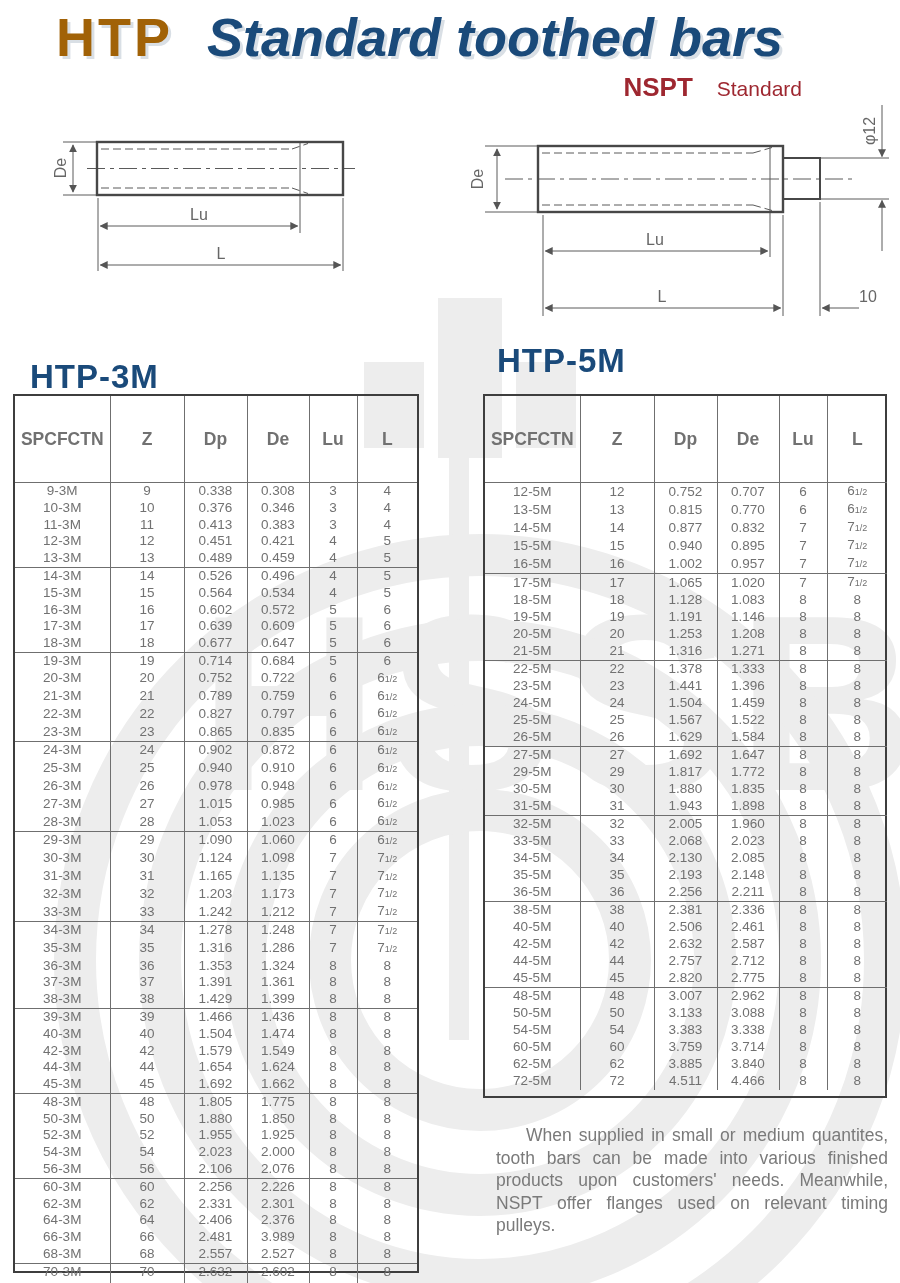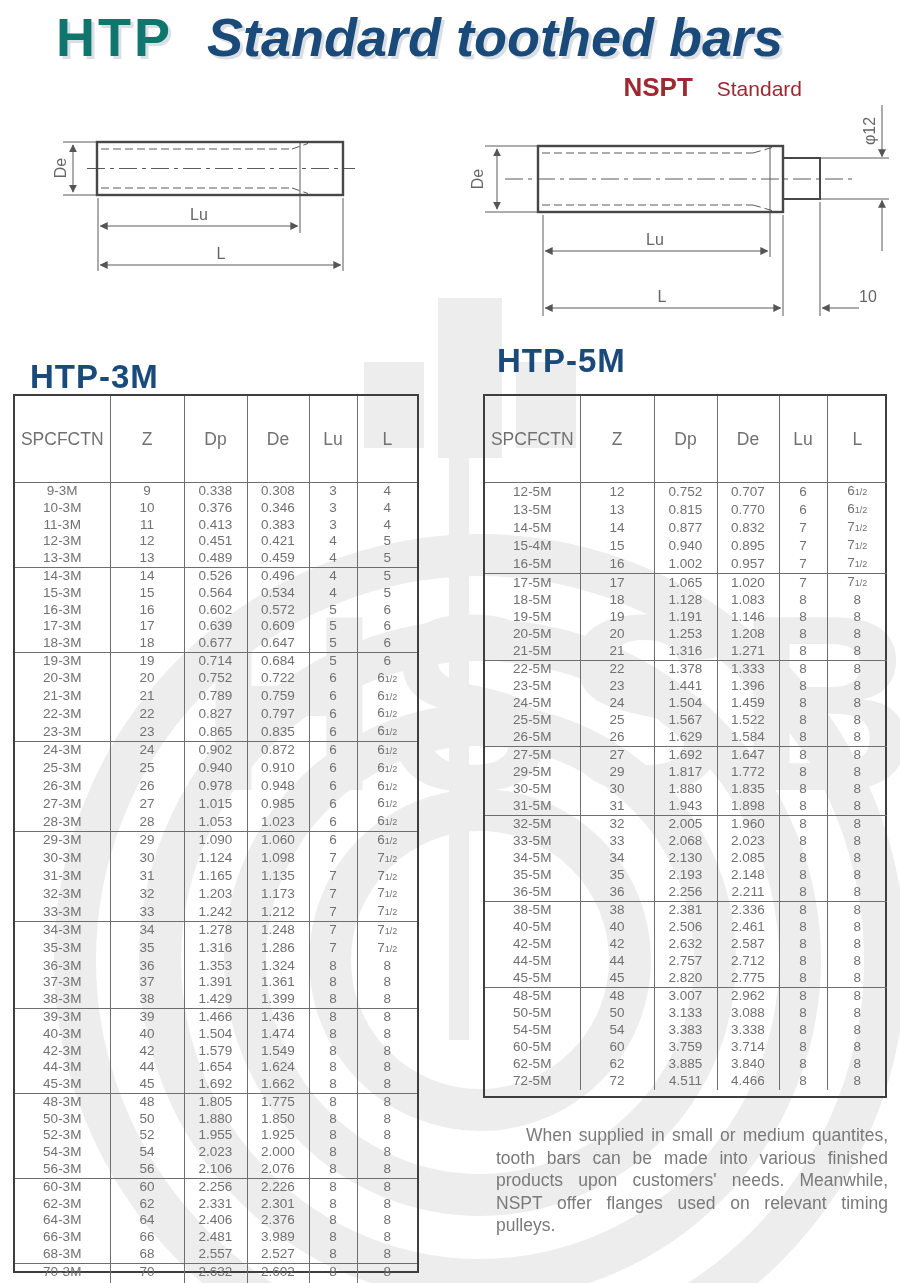--- a/index.html
+++ b/index.html
@@ -2,21 +2,21 @@
 <html><head>
 <meta charset="utf-8">
 <style>
   html,body{margin:0;padding:0;background:#fff;}
   .page{position:relative;width:900px;height:1283px;background:#ffffff;overflow:hidden;
         font-family:"Liberation Sans",sans-serif;}
   .watermark{position:absolute;left:0;top:0;z-index:0;}
   .content{position:absolute;left:0;top:0;width:100%;height:100%;z-index:1;}
 
   .hdr{position:absolute;left:56px;top:6px;white-space:nowrap;}
-  .code{font-size:54px;font-weight:800;color:#0f766e;letter-spacing:3px;
+  .code{font-size:54px;font-weight:800;color:#a16207;letter-spacing:3px;
         text-shadow:3px 3px 0 rgba(130,150,170,.30);margin-top:44px;}
   .maintitle{font-size:54px;font-weight:700;font-style:italic;color:#1a4a7a;margin-left:34px;
         text-shadow:3px 3px 0 rgba(130,150,170,.30);}
   .brandline{position:absolute;left:0;top:72px;width:802px;text-align:right;white-space:nowrap;}
   .brand{font-size:26px;font-weight:800;color:#9e2730;}
   .brandq{font-size:21px;font-weight:400;color:#9e2730;margin-left:24px;}
 
   .dg{position:absolute;}
   .dg1{left:30px;top:108px;}
   .dg2{left:455px;top:93px;}
@@ -24,21 +24,21 @@
 
   .sec{position:absolute;font-size:33px;font-weight:800;color:#1a4a7a;letter-spacing:1px;}
   .s3{left:30px;top:358px;}
   .s5{left:497px;top:342px;}
 
   .tbox{position:absolute;border:2px solid #3e3e3e;background:transparent;}
   .b3{left:13px;top:394px;width:402px;height:875px;}
   .b5{left:483px;top:394px;width:400px;height:700px;}
   table{width:100%;border-collapse:collapse;table-layout:fixed;color:#717171;}
   .b5 table{height:694px;}
-  thead th{height:84px;font-size:17.5px;font-weight:400;text-align:center;vertical-align:middle;
+  thead th{height:84px;font-size:17.5px;font-weight:700;text-align:center;vertical-align:middle;
         border-bottom:1px solid #6f6f6f;color:#717171;}
   td{font-size:13.5px;text-align:center;padding:0;height:16.8px;line-height:16.8px;white-space:nowrap;}
   th + th, td + td{border-left:1px solid #6f6f6f;}
   tbody.grp + tbody.grp{border-top:1px solid #6f6f6f;margin-top:44px;}
   .frac{font-size:9px;}
 
   .note{position:absolute;left:496px;top:1124px;width:392px;margin:0;
         font-size:17.5px;line-height:22.5px;color:#7a7a7a;text-align:justify;text-indent:30px;}
 </style>
 </head>
@@ -595,21 +595,21 @@
             </tr>
             <tr>
               <td>14-5M</td>
               <td>14</td>
               <td>0.877</td>
               <td>0.832</td>
               <td>7</td>
               <td>7<span class="frac">1/2</span></td>
             </tr>
             <tr>
-              <td>15-4M</td>
+              <td>15-5M</td>
               <td>15</td>
               <td>0.940</td>
               <td>0.895</td>
               <td>7</td>
               <td>7<span class="frac">1/2</span></td>
             </tr>
             <tr>
               <td>16-5M</td>
               <td>16</td>
               <td>1.002</td>

